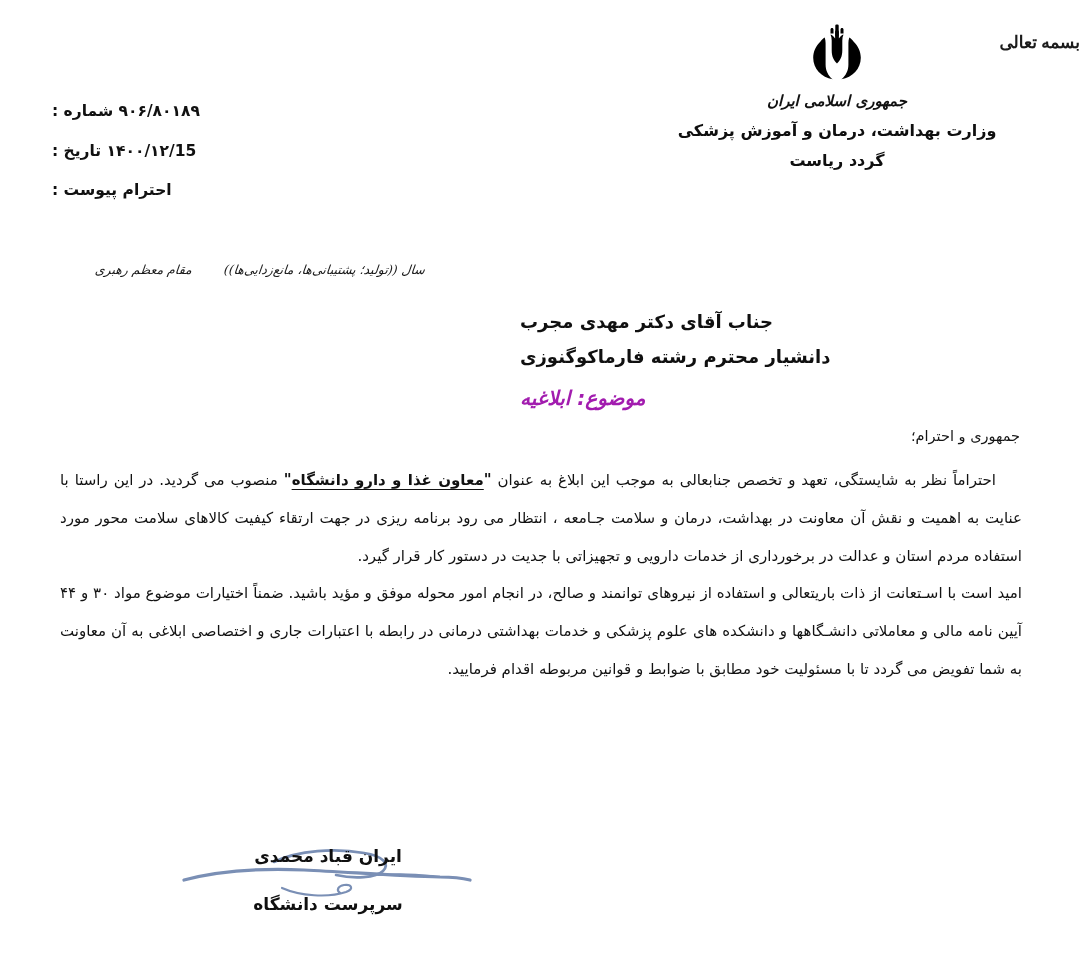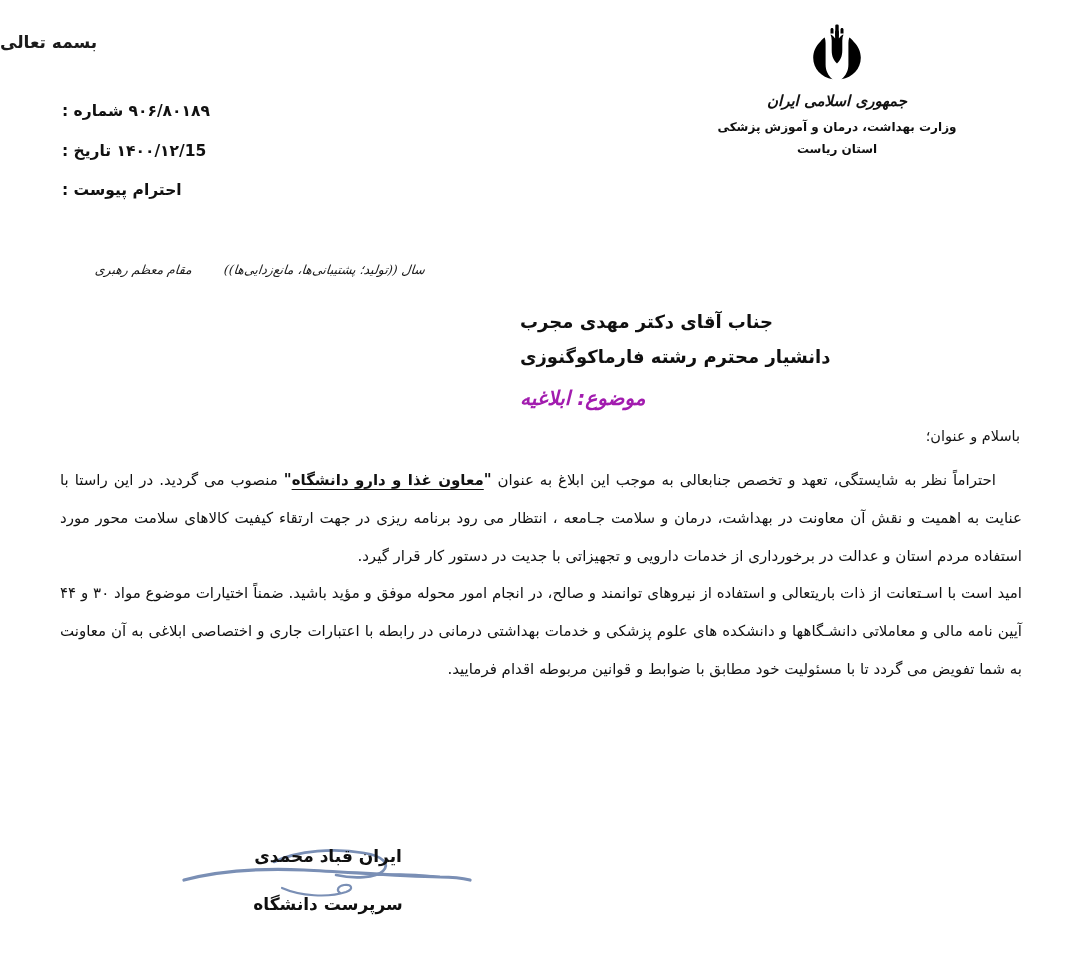--- a/index.html
+++ b/index.html
@@ -18,25 +18,26 @@
     background: #ffffff;
     overflow: hidden;
   }
 
   
   .basmala {
     position: absolute;
     top: 32px;
     left: 0;
     width: 1080px;
-    text-align: left;
+    text-align: right;
     font-size: 17px;
     font-weight: bold;
     color: #1b1b1b;
     letter-spacing: 0.5px;
+    font-family: Liberation Serif, serif;
   }
 
   .org-block {
     position: absolute;
     top: 24px;
     right: 28px;
     width: 430px;
     text-align: center;
   }
   .emblem {
@@ -47,21 +48,21 @@
   }
   .org-country {
     font-size: 15px;
     font-weight: bold;
     color: #121212;
     margin: 0 0 6px 0;
     font-style: italic;
     letter-spacing: 0.3px;
   }
   .org-line {
-    font-size: 12px;
+    font-size: 16px;
     font-weight: bold;
     color: #0f0f0f;
     line-height: 1.85;
     white-space: nowrap;
   }
   .org-line.small {
     font-size: 15px;
   }
 
   
@@ -75,21 +76,21 @@
   .meta-row {
     font-size: 15.5px;
     font-weight: bold;
     color: #111111;
     line-height: 1;
     margin-bottom: 24px;
     direction: rtl;
     text-align: left;
     white-space: nowrap;
   }
-  .meta-label { margin-left: 14px; }
+  .meta-label { margin-left: 4px; }
   .meta-value { letter-spacing: 0.4px; }
 
   
   .slogan {
     position: absolute;
     top: 262px;
     left: 95px;
     width: 330px;
     display: flex;
     justify-content: space-between;
@@ -205,21 +206,21 @@
           <path d="M14.5 17.5 c-4.6 4.3-7.3 10.0-7.3 16.2 c0 10.9 8.4 19.8 19.4 21.6 c-4.4-3.6-7.0-8.7-7.0-14.8 V19.0 c0-2.0-.3-3.9-.9-5.6 c-1.6 1.0-3.0 2.3-4.2 4.1 Z"></path>
           <path d="M47.5 17.5 c4.6 4.3 7.3 10.0 7.3 16.2 c0 10.9-8.4 19.8-19.4 21.6 c4.4-3.6 7.0-8.7 7.0-14.8 V19.0 c0-2.0.3-3.9.9-5.6 c1.6 1.0 3.0 2.3 4.2 4.1 Z"></path>
           <path d="M26.0 4.0 c.9 0 1.5.7 1.5 1.6 v4.0 h-3.0 v-4.0 c0-.9.6-1.6 1.5-1.6 Z"></path>
           <path d="M36.0 4.0 c.9 0 1.5.7 1.5 1.6 v4.0 h-3.0 v-4.0 c0-.9.6-1.6 1.5-1.6 Z"></path>
           <rect x="29.3" y="0.5" width="3.4" height="12" rx="1.2"></rect>
         </g>
       </svg>
     </span>
     <div class="org-country">جمهوری اسلامی ایران</div>
     <div class="org-line">وزارت بهداشت، درمان و آموزش پزشکی</div>
-    <div class="org-line">استان ریاست</div>
+    <div class="org-line">گردد ریاست</div>
   </div>
 
   <div class="meta">
     <div class="meta-row">
       <span class="meta-value">۹۰۶/۸۰۱۸۹</span>
       <span class="meta-label">شماره :</span>
     </div>
     <div class="meta-row">
       <span class="meta-value">۱۴۰۰/۱۲/15</span>
       <span class="meta-label">تاریخ :</span>
@@ -234,21 +235,21 @@
     <span>سال ((تولید؛ پشتیبانی‌ها، مانع‌زدایی‌ها))</span>
     <span>مقام معظم رهبری</span>
   </div>
 
   <div class="addressee">
     <div class="addressee-line">جناب آقای دکتر مهدی مجرب</div>
     <div class="addressee-line">دانشیار محترم رشته فارماکوگنوزی</div>
     <div class="subject-line">موضوع: ابلاغیه</div>
   </div>
 
-  <div class="salutation">باسلام و عنوان؛</div>
+  <div class="salutation">جمهوری و احترام؛</div>
 
   <div class="body">
     <p class="body-p indent">
       <span>احتراماً نظر به شایستگی، تعهد و تخصص جنابعالی به موجب این ابلاغ به عنوان</span>
       <span class="qmark">"</span><span class="quoted">معاون غذا و دارو دانشگاه</span><span class="qmark">"</span>
       <span>منصوب می گردید. در این راستا با عنایت به اهمیت و نقش آن معاونت در بهداشت، درمان و سلامت جـامعه ، انتظار می رود برنامه ریزی در جهت ارتقاء کیفیت کالاهای سلامت محور مورد استفاده مردم استان و عدالت در برخورداری از خدمات دارویی و تجهیزاتی با جدیت در دستور کار قرار گیرد.</span>
     </p>
     <p class="body-p">امید است با اسـتعانت از ذات باریتعالی و استفاده از نیروهای توانمند و صالح، در انجام امور محوله موفق و مؤید باشید. ضمناً اختیارات موضوع مواد ۳۰ و ۴۴ آیین نامه مالی و معاملاتی دانشـگاهها و دانشکده های علوم پزشکی و خدمات بهداشتی درمانی در رابطه با اعتبارات جاری و اختصاصی ابلاغی به آن معاونت به شما تفویض می گردد تا با مسئولیت خود مطابق با ضوابط و قوانین مربوطه اقدام فرمایید.</p>
   </div>
 

